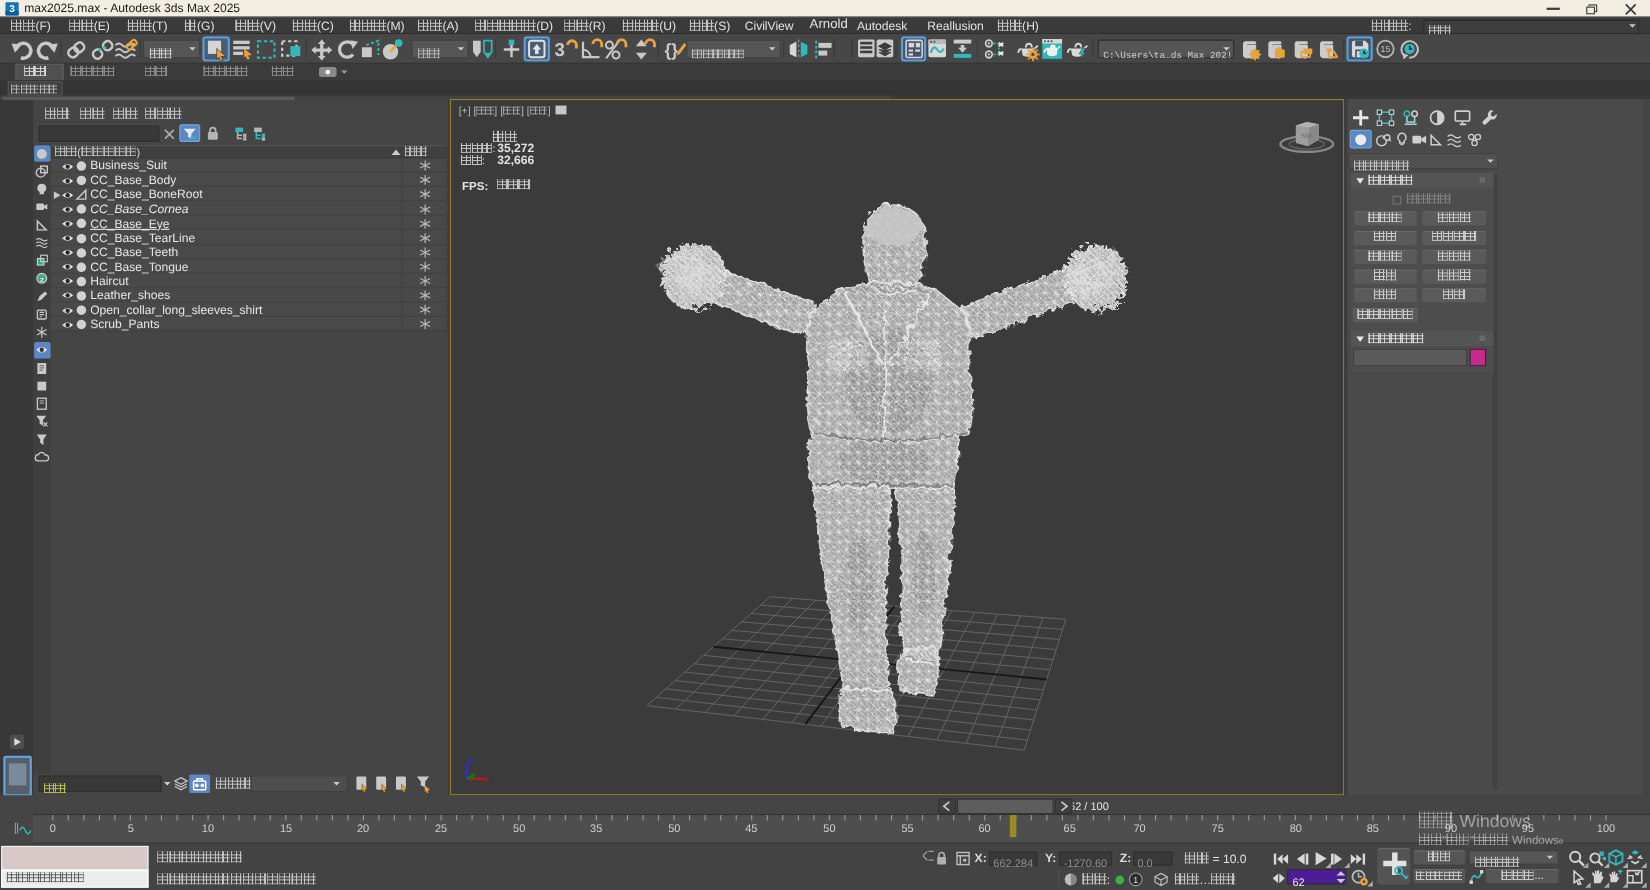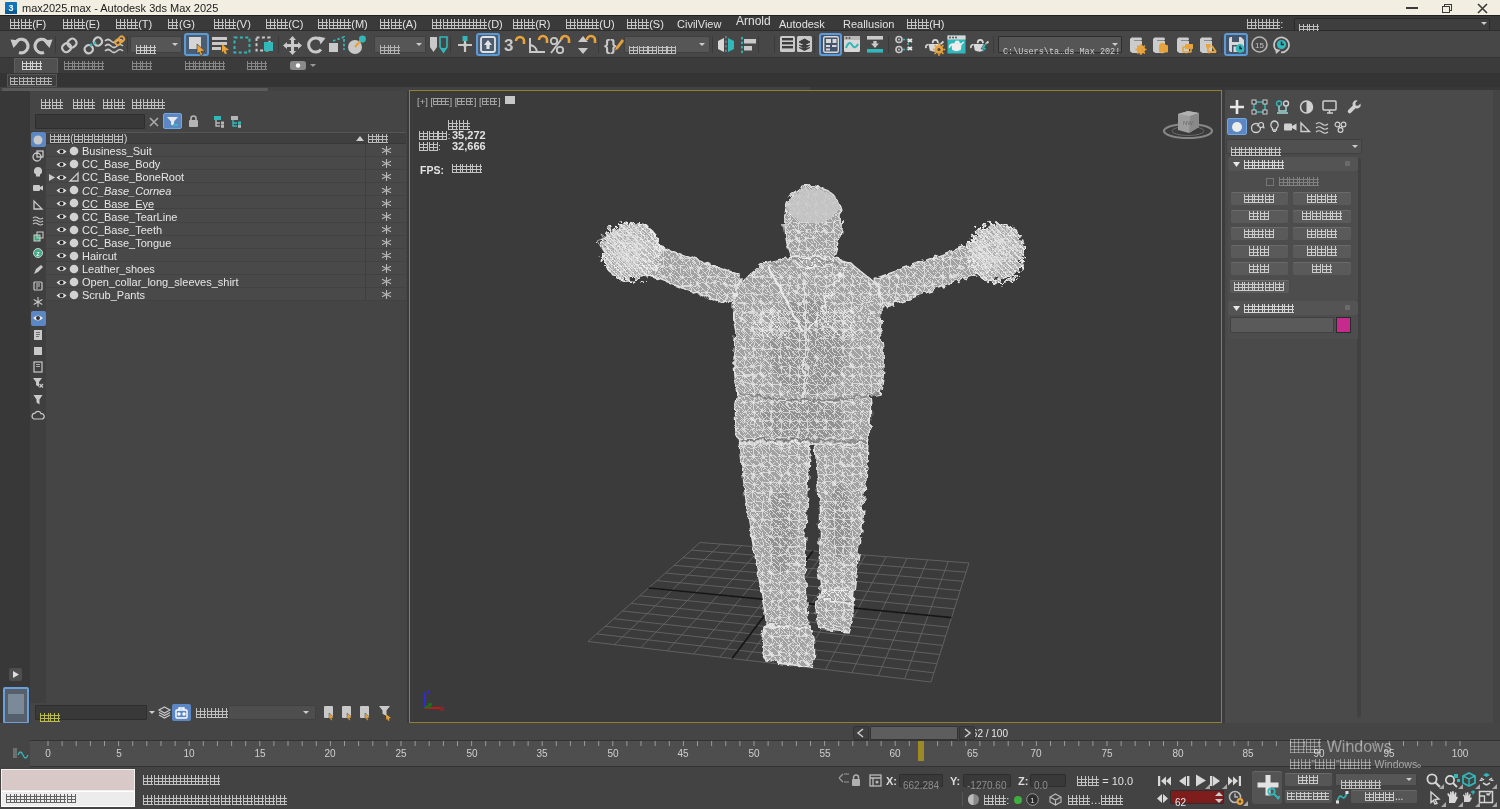--- a/index.html
+++ b/index.html
@@ -1058,21 +1058,21 @@
     <rect x="1" y="1" width="2.4" height="10" fill="#d8d8d8"></rect>
   </svg>
 <svg class="ab" style="left:1227px;top:775px" width="15" height="12">
     <rect x="11.8" y="1" width="2.2" height="10" fill="#d8d8d8"></rect>
     <path d="M6 6 L1 1.5 V10.5 Z M11 6 L6 1.5 V10.5 Z" fill="#d8d8d8"></path>
   </svg>
 <svg class="ab" style="left:1157px;top:794px" width="11" height="9">
     <path d="M5 0 L0 4.5 L5 9 Z" transform="translate(0,0)" fill="#d8d8d8"></path>
     <path d="M6 0 L11 4.5 L6 9 Z" fill="#d8d8d8"></path>
   </svg>
-<div class="fld" style="left:1170px;top:790px;width:54px;height:14px;background:#7f1d1d"><span style="font-size:10px;color:#e8e8e8;position:relative;left:4px;top:1px">62</span></div>
+<div class="fld" style="left:1170px;top:790px;width:54px;height:14px;background:#4c1d95"><span style="font-size:10px;color:#e8e8e8;position:relative;left:4px;top:1px">62</span></div>
 <svg class="ab" style="left:1215px;top:792px" width="8" height="11">
     <path d="M4 0 L8 4 H0 Z M4 11 L0 7 H8 Z" fill="#ccc"></path>
   </svg>
 <svg class="ab" style="left:1228px;top:790px" width="16" height="15">
     <circle cx="7" cy="7" r="5.5" fill="none" stroke="#bbb" stroke-width="1.6"></circle>
     <path d="M7 3.5 V7 H10" stroke="#bbb" stroke-width="1.4" fill="none"></path>
     <circle cx="12" cy="11.5" r="3.4" fill="#e8a33b"></circle>
     <circle cx="12" cy="11.5" r="1.2" fill="#434343"></circle>
   </svg>
 <div style="position:absolute;left:1252px;top:771px;width:30px;height:33px;background:#545454;border-radius:3px;box-shadow:inset 0 1px 0 #666"></div>

